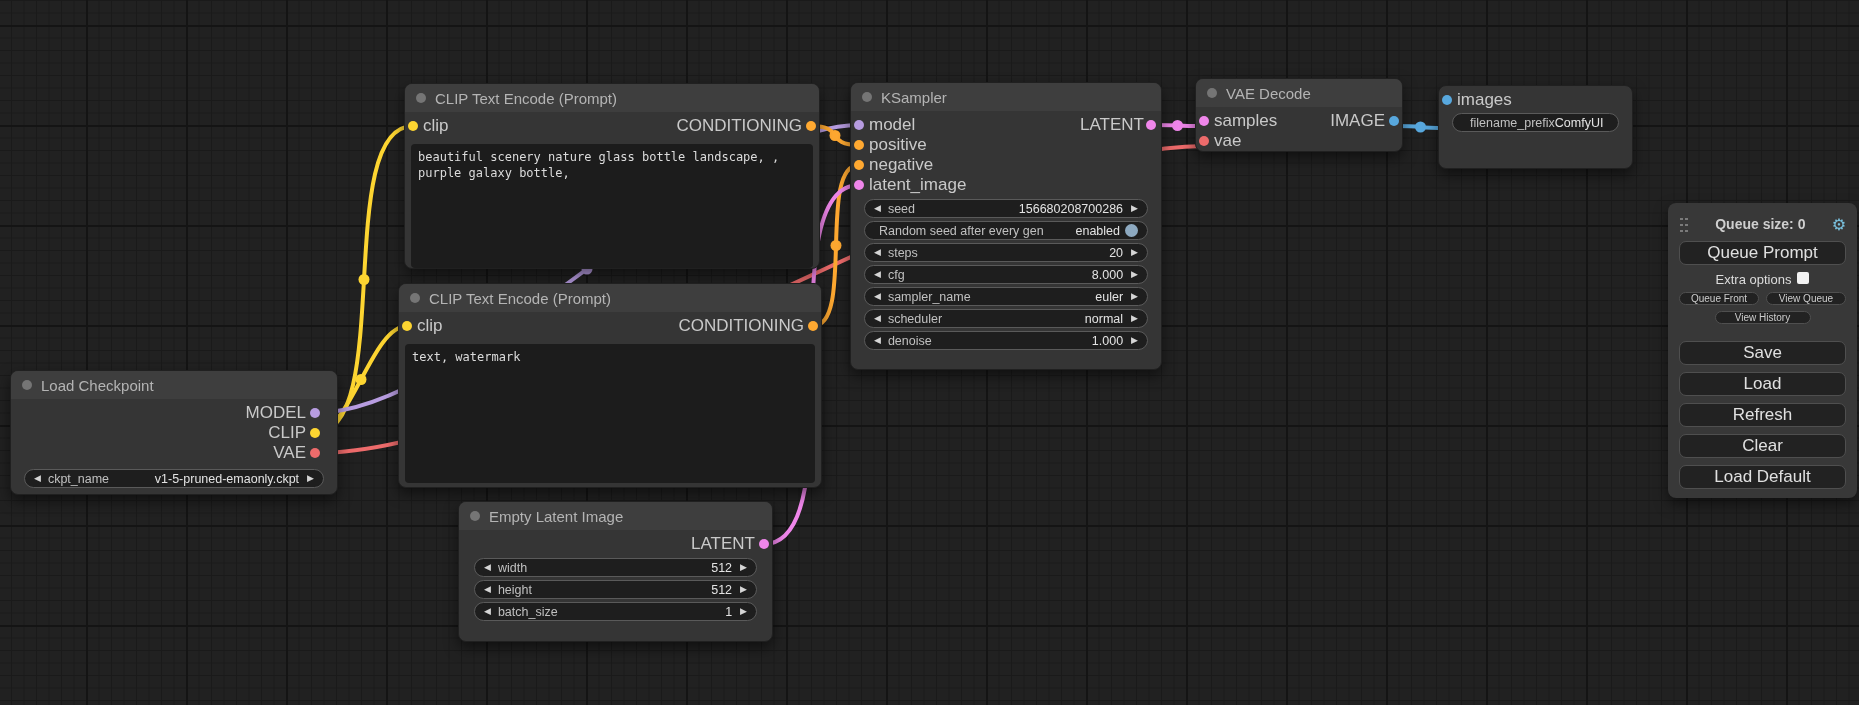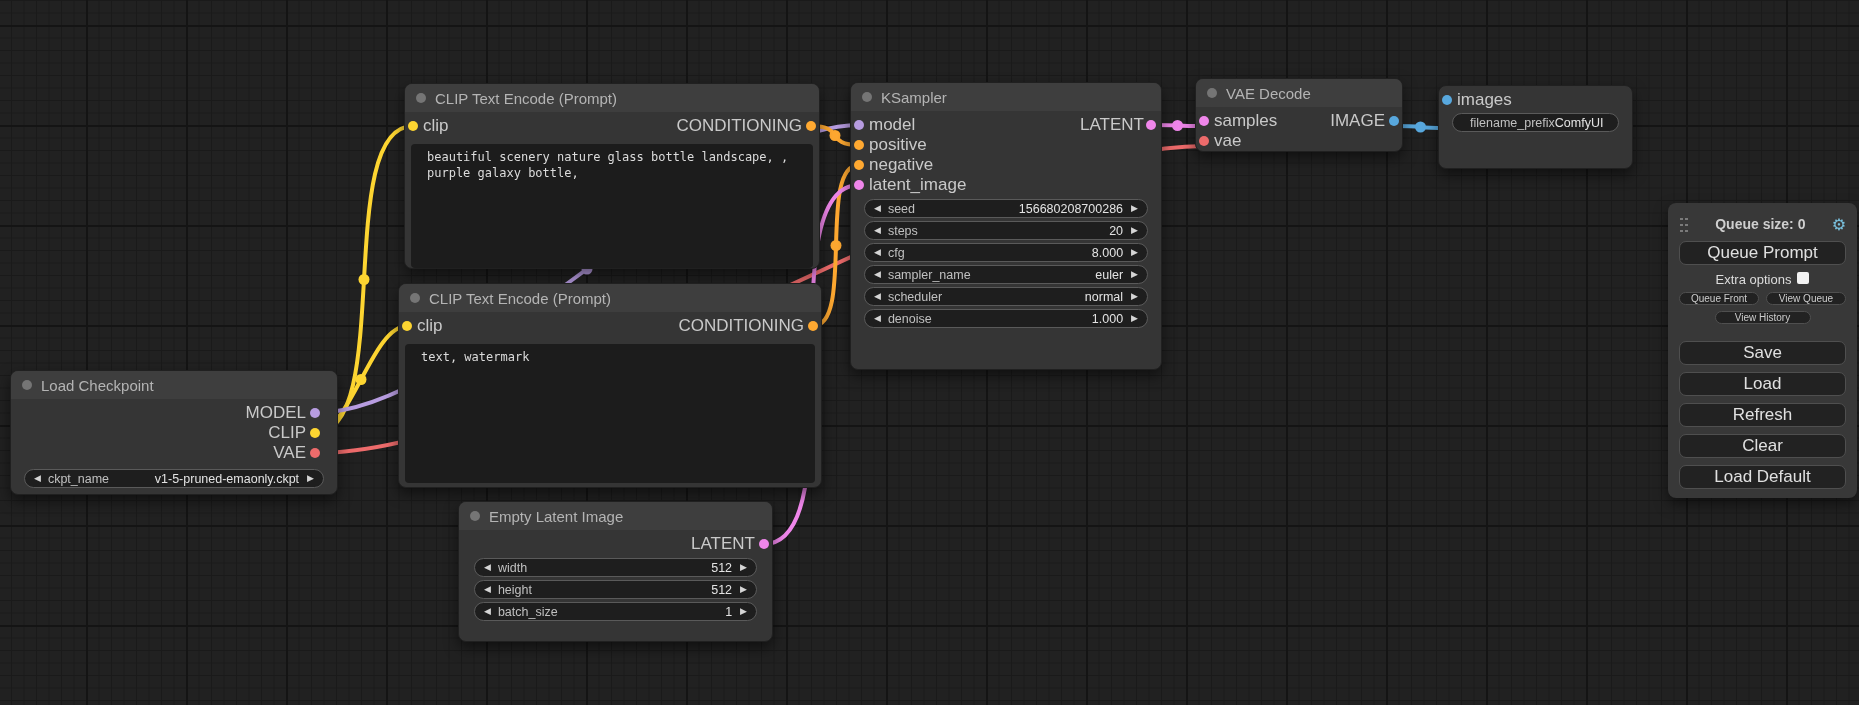--- a/index.html
+++ b/index.html
@@ -29,21 +29,21 @@
   .c-model{background:#b79ce0;} .c-clip{background:#fdd531;} .c-vae{background:#ed6b6b;}
   .c-cond{background:#ffa931;} .c-latent{background:#ef86ea;} .c-image{background:#58a8de;}
   .widget{height:19px;margin:2px 13px 3px;background:#1e1e1e;border:1px solid #5a5a5a;
           border-radius:10px;display:flex;align-items:center;padding:0 9px;font-size:12.5px;box-sizing:border-box;}
   .warrow{color:#d5d5d5;font-size:9px;line-height:1;flex:0 0 auto;}
   .wlabel{color:#c0c0c0;margin-left:7px;white-space:nowrap;}
   .wvalue{color:#e3e3e3;margin-left:auto;margin-right:8px;white-space:nowrap;}
   .toggle-circle{width:13px;height:13px;border-radius:50%;background:#8da9c0;flex:0 0 auto;}
   .ta{margin:8px 6px;background:#1c1c1c;border-radius:4px;color:#dcdcdc;
       font-family:"DejaVu Sans Mono","Liberation Mono",monospace;font-size:12px;
-      line-height:16px;padding:5px 16px;box-sizing:border-box;overflow:hidden;white-space:pre-wrap;}
+      line-height:16px;padding:5px 7px;box-sizing:border-box;overflow:hidden;white-space:pre-wrap;}
   
   #n-load{left:10px;top:370px;width:328px;height:125px;}
   #n-load .sdot.out{right:17px;} #n-load .out-label{margin-right:31px;}
   #n-clip1{left:404px;top:83px;width:416px;height:186px;}
   #n-clip1 .ta{height:124px;}
   #n-clip2{left:398px;top:283px;width:424px;height:205px;}
   #n-clip2 .ta{height:139px;}
   #n-ksampler{left:850px;top:82px;width:312px;height:288px;}
   #n-ksampler .sdot.out{right:5px;}
   #n-vae{left:1195px;top:78px;width:208px;height:74px;}
@@ -179,20 +179,25 @@
         <span class="sdot in c-latent"></span>
         <span class="in-label">latent_image</span>
       </div>
       <div class="widget" style="margin-top:4px">
         <span class="warrow">◀</span>
         <span class="wlabel">seed</span>
         <span class="wvalue">156680208700286</span>
         <span class="warrow">▶</span>
       </div>
       <div class="widget">
+        <span class="wlabel" style="margin-left:5px">Random seed after every gen</span>
+        <span class="wvalue" style="margin-right:5px">enabled</span>
+        <span class="toggle-circle"></span>
+      </div>
+      <div class="widget">
         <span class="warrow">◀</span>
         <span class="wlabel">steps</span>
         <span class="wvalue">20</span>
         <span class="warrow">▶</span>
       </div>
       <div class="widget">
         <span class="warrow">◀</span>
         <span class="wlabel">cfg</span>
         <span class="wvalue">8.000</span>
         <span class="warrow">▶</span>

